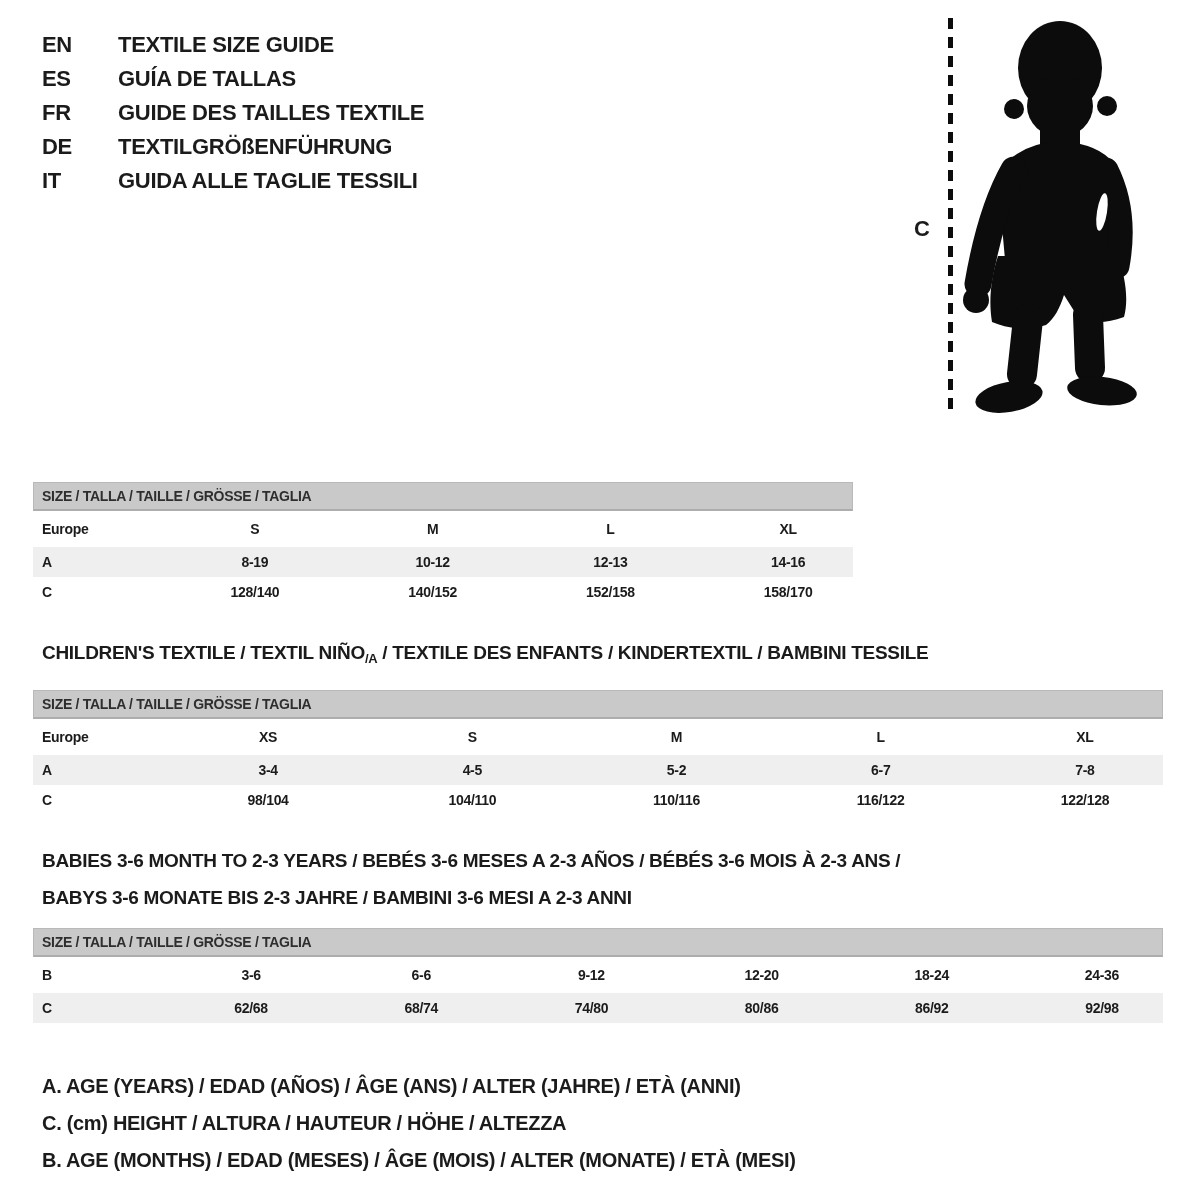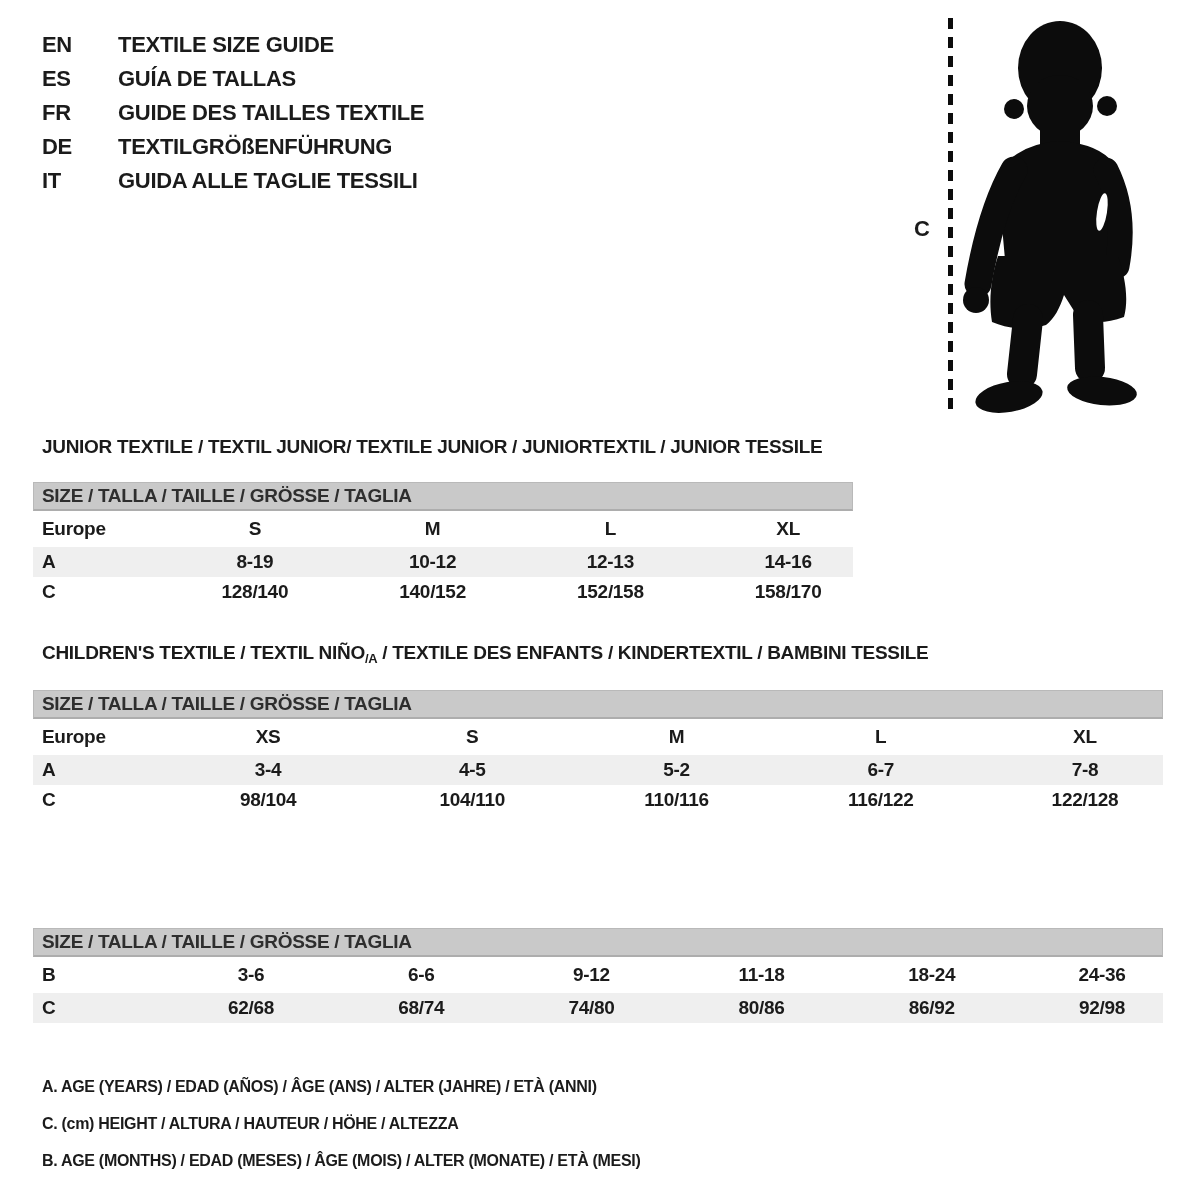--- a/index.html
+++ b/index.html
@@ -22,38 +22,38 @@
   }
   .c-label{position:absolute; left:14px; top:216px; font-size:22px; font-weight:700;}
   .figure-svg{position:absolute; left:62px; top:16px;}
   .figure-svg .ink{fill:var(--sil,#0c0c0c);}
   .figure-svg .ink-stroke{stroke:var(--sil,#0c0c0c); fill:none; stroke-linecap:round;}
   .figure-svg .paper{fill:#fff;}
   
   .section-title{position:absolute; left:42px; font-size:19px; font-weight:700; white-space:nowrap;}
   .title-sub{font-size:13px; vertical-align:-4px; font-weight:700;}
   
-  .size-table{position:absolute; left:33px; font-size:19px;}
+  .size-table{position:absolute; left:33px; font-size:14px;}
   .size-bar{
     height:26px; background:var(--bar,#c9c9c9);
     border:1px solid var(--barborder,#b9b9b9); border-bottom:2px solid #adadad;
     display:flex; align-items:center; padding:0 8px; font-weight:700; color:#2e2e2e;
     white-space:nowrap;
   }
   .t-row{display:flex; align-items:center;gap:48px;}
   .t-row:nth-child(2){height:36px;}
   .t-row:nth-child(n+3){height:30px;}
   .t-row.shade{background:var(--shade,#efefef);}
   .t-label{width:100px; padding-left:9px; font-weight:700;}
   .t-cell{flex:1; text-align:center; font-weight:700;}
   .w-junior{width:820px; top:482px;}
   .w-wide{width:1130px;}
   
   .legend{position:absolute; left:42px; top:1068px;}
-  .legend-line{height:37px; display:flex; align-items:center; font-size:16px; font-weight:700; white-space:nowrap;}
+  .legend-line{height:37px; display:flex; align-items:center; font-size:20px; font-weight:700; white-space:nowrap;}
 </style>
 </head>
 <body>
 
 <div class="canvas">
 
   <div class="lang-block" id="lang-block">
       <div class="lang-row">
         <div class="lang-code">EN</div>
         <div>TEXTILE SIZE GUIDE</div>
@@ -91,21 +91,20 @@
       <path class="ink-stroke" stroke-width="25" d="M144,154 C158,182 162,212 155,250"></path>
       <ellipse class="paper" cx="140" cy="196" rx="5" ry="19" transform="rotate(9 140 196)"></ellipse>
       <path class="ink" d="M36,240 L156,240 C163,260 167,283 162,301 C140,309 124,307 114,298 L102,279 C98,292 92,303 84,309 C66,315 46,313 30,306 C26,282 30,258 36,240 Z"></path>
       <path class="ink-stroke" stroke-width="30" d="M66,303 L60,358"></path>
       <path class="ink-stroke" stroke-width="30" d="M126,299 L128,352"></path>
       <ellipse class="ink" cx="47" cy="381" rx="34" ry="15" transform="rotate(-10 47 381)"></ellipse>
       <ellipse class="ink" cx="140" cy="375" rx="35" ry="14" transform="rotate(6 140 375)"></ellipse>
     </svg>
   </div>
 
-  <div class="section-title" style="top:436px">JUNIOR TEXTILE / TEXTIL JUNIOR/ TEXTILE JUNIOR / JUNIORTEXTIL / JUNIOR TESSILE</div>
   <div class="size-table w-junior" id="junior-table">
     <div class="size-bar">SIZE / TALLA / TAILLE / GRÖSSE / TAGLIA</div>
   <div class="t-row">
         <div class="t-label">Europe</div>
         <div class="t-cell">S</div>
         <div class="t-cell">M</div>
         <div class="t-cell">L</div>
         <div class="t-cell">XL</div>
       </div>
       <div class="t-row shade">
@@ -146,28 +145,30 @@
       <div class="t-row">
         <div class="t-label">C</div>
         <div class="t-cell">98/104</div>
         <div class="t-cell">104/110</div>
         <div class="t-cell">110/116</div>
         <div class="t-cell">116/122</div>
         <div class="t-cell">122/128</div>
       </div>
     </div>
 
+  <div class="section-title" style="top:850px">BABIES 3-6 MONTH TO 2-3 YEARS / BEBÉS 3-6 MESES A 2-3 AÑOS / BÉBÉS 3-6 MOIS À 2-3 ANS /</div>
+  <div class="section-title" style="top:887px">BABYS 3-6 MONATE BIS 2-3 JAHRE / BAMBINI 3-6 MESI A 2-3 ANNI</div>
   <div class="size-table w-wide" style="top:928px" id="babies-table">
     <div class="size-bar">SIZE / TALLA / TAILLE / GRÖSSE / TAGLIA</div>
   <div class="t-row">
         <div class="t-label">B</div>
         <div class="t-cell">3-6</div>
         <div class="t-cell">6-6</div>
         <div class="t-cell">9-12</div>
-        <div class="t-cell">11-18</div>
+        <div class="t-cell">12-20</div>
         <div class="t-cell">18-24</div>
         <div class="t-cell">24-36</div>
       </div>
       <div class="t-row shade">
         <div class="t-label">C</div>
         <div class="t-cell">62/68</div>
         <div class="t-cell">68/74</div>
         <div class="t-cell">74/80</div>
         <div class="t-cell">80/86</div>
         <div class="t-cell">86/92</div>

